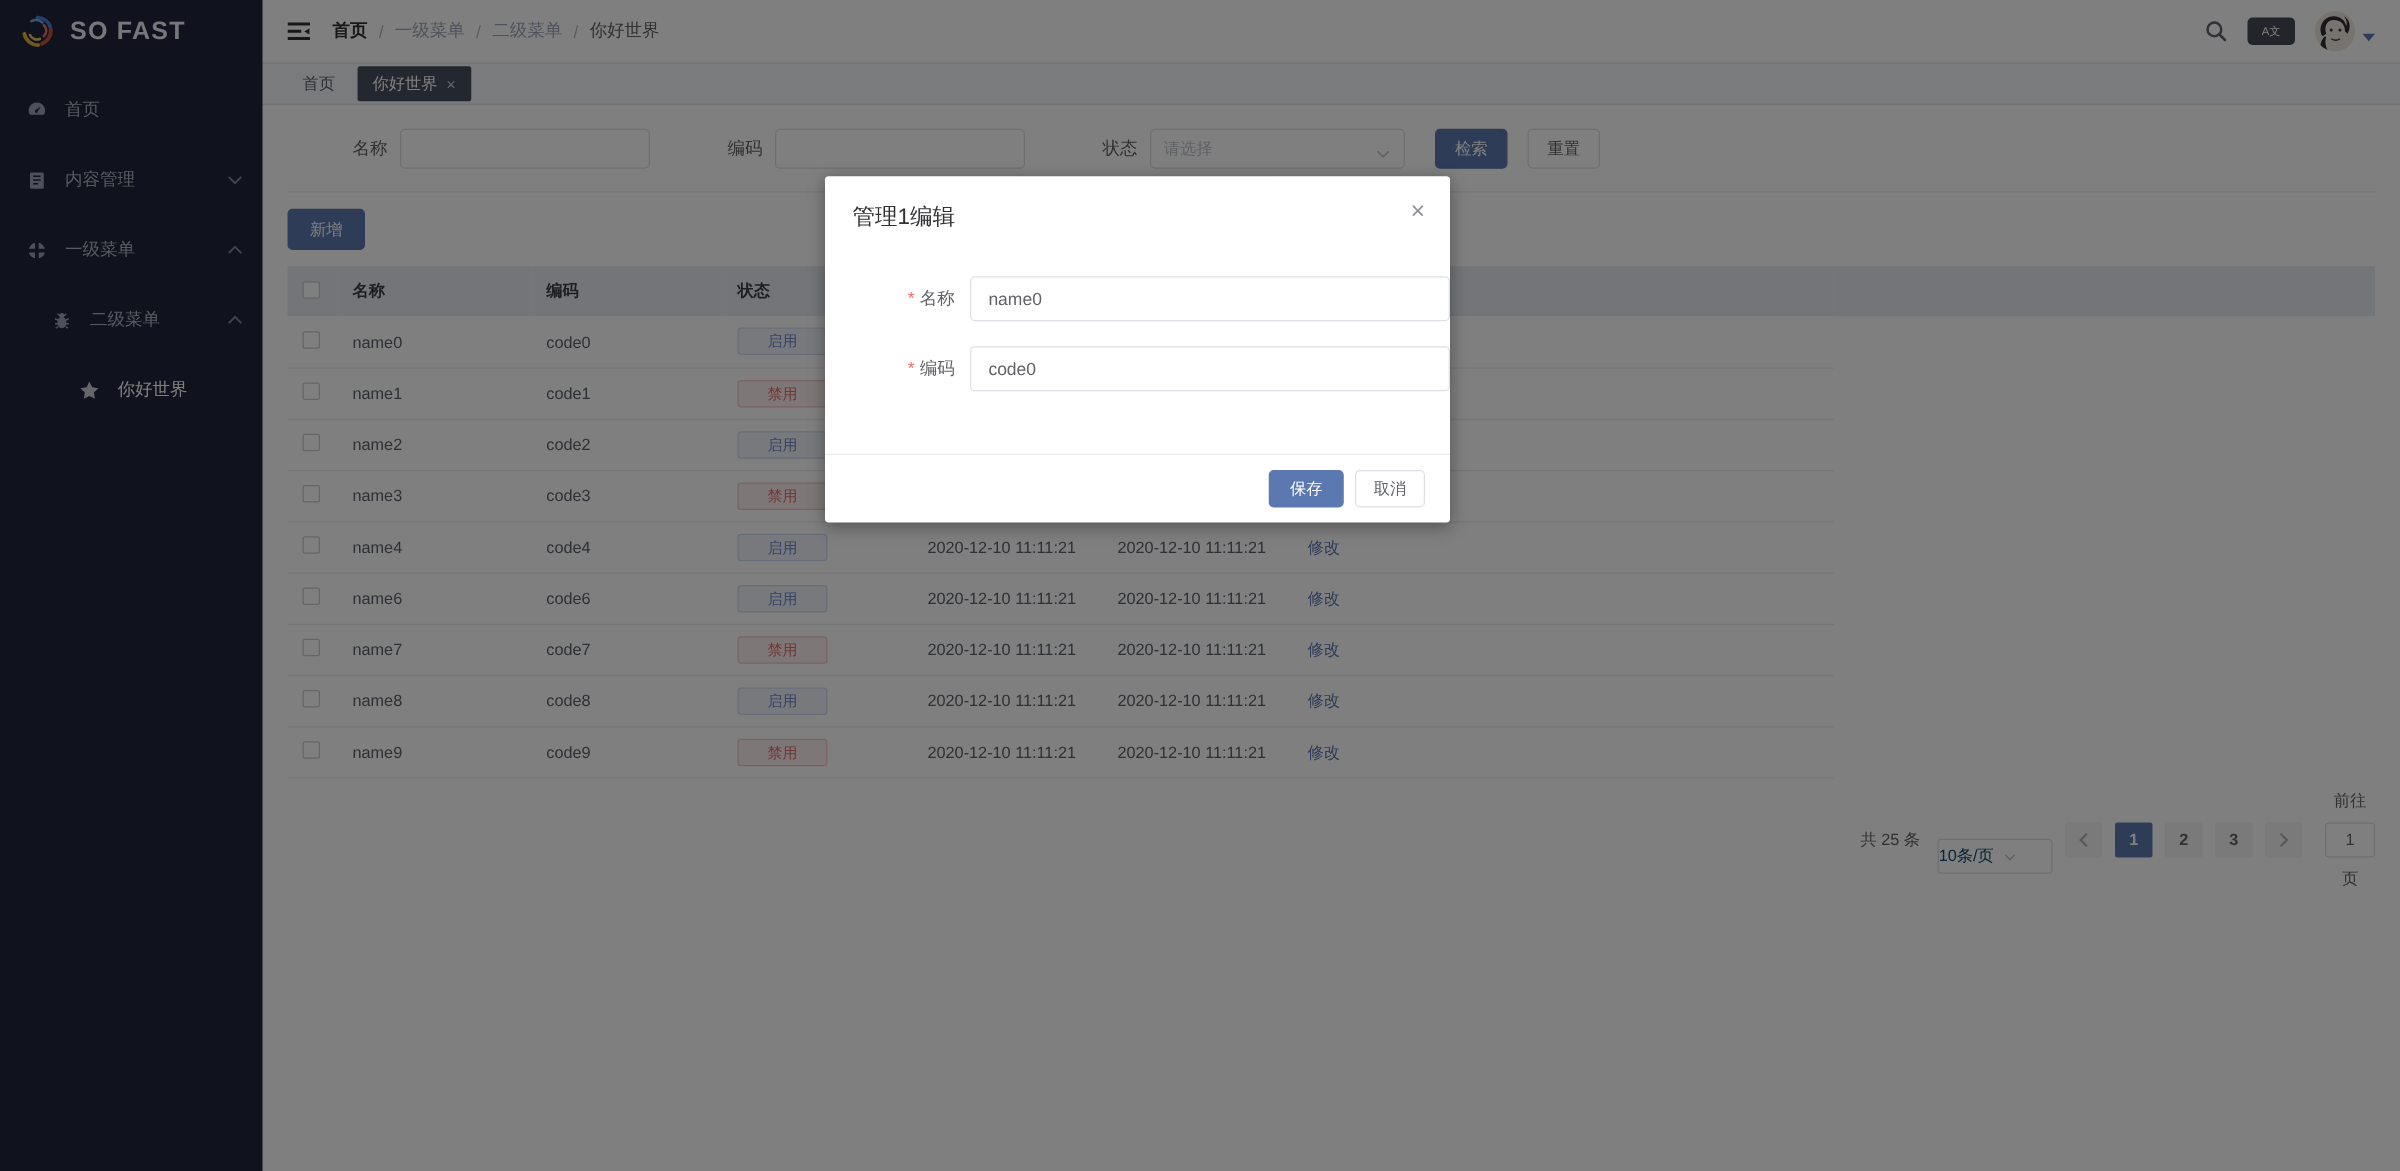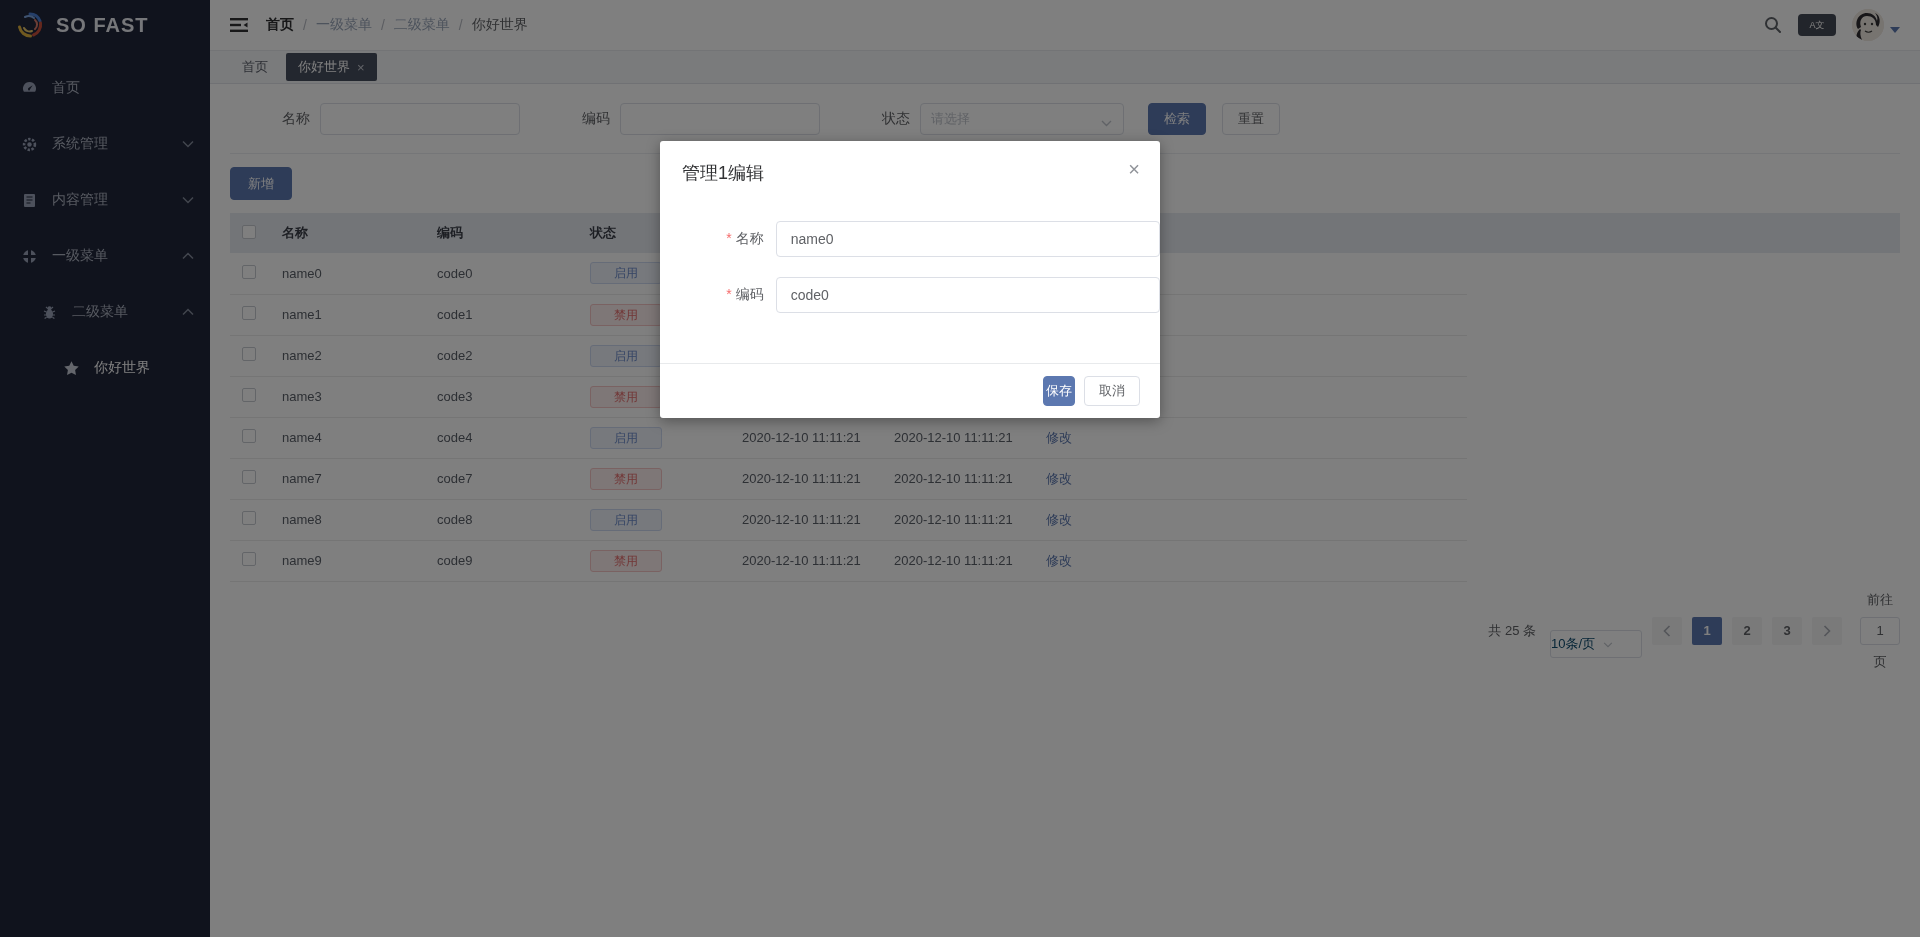--- a/index.html
+++ b/index.html
@@ -93,21 +93,21 @@
   .modal { position:absolute; left:660px; top:141px; width:500px; height:277px; background:#fff; border-radius:3px; box-shadow:0 3px 14px rgba(0,0,0,.35); z-index:60; display:flex; flex-direction:column; }
   .modal-header { position:relative; padding:20px 20px 10px 22px; }
   .modal-title { font-size:18px; color:#303133; }
   .modal-close { position:absolute; right:20px; top:18px; font-size:20px; color:#909399; cursor:pointer; line-height:1; }
   .modal-body { flex:1; padding-top:26px; }
   .form-row { display:flex; align-items:center; margin-bottom:20px; }
   .form-label { width:132px; text-align:right; padding-right:12px; color:#606266; font-size:14px; }
   .req { color:#f56c6c; margin-right:4px; font-size:14px; }
   .form-input { width:440px; height:36px; border:1px solid #dcdfe6; border-radius:4px; font-size:14px; color:#606266; padding:0 14px; font-family:inherit; }
   .modal-footer { border-top:1px solid #e8eaec; height:55px; display:flex; align-items:center; justify-content:flex-end; padding-right:20px; gap:9px; }
-  .btn-save { height:30px; padding:0 2px; }
+  .btn-save { height:30px; padding:0 16px; }
   .btn-cancel { height:30px; padding:0 14px; }
 </style>
 </head>
 <body>
 
 <div class="app">
 
   <aside class="sidebar">
     <div class="logo-row">
       <span class="logo-mark">
@@ -123,34 +123,20 @@
       <span class="logo-text">SO FAST</span>
     </div>
     <nav class="menu">
         <div class="menu-item level-1">
           <span class="mi-icon">
             <svg width="17" height="17" viewBox="0 0 17 17">
               <path d="M8.5 2 a6.5 6.5 0 0 0 -5.6 9.8 h11.2 A6.5 6.5 0 0 0 8.5 2 z M8.5 10.6 a1.5 1.5 0 0 1 -1.06 -2.56 l4.2 -2.9 -2.6 4.1 z" fill="currentColor"></path>
             </svg>
           </span>
           <span class="mi-label">首页</span>
-        </div>
-        <div class="menu-item level-1">
-          <span class="mi-icon">
-            <svg width="17" height="17" viewBox="0 0 17 17" fill="none">
-              <circle cx="8.5" cy="8.5" r="5.4" stroke="currentColor" stroke-width="2.6" stroke-dasharray="2.4 1.5"></circle>
-              <circle cx="8.5" cy="8.5" r="2.2" fill="currentColor"></circle>
-            </svg>
-          </span>
-          <span class="mi-label">系统管理</span>
-          <span class="mi-chev">
-            <svg width="12" height="8" viewBox="0 0 12 8" fill="none">
-              <path d="M1 1.5 l5 5 5-5" stroke="currentColor" stroke-width="1.5"></path>
-            </svg>
-          </span>
         </div>
         <div class="menu-item level-1">
           <span class="mi-icon">
             <svg width="17" height="17" viewBox="0 0 17 17">
               <rect x="3" y="2" width="11" height="13" rx="1" fill="currentColor"></rect>
               <path d="M5.5 5 h6 M5.5 8 h6 M5.5 11 h4" stroke="#20263a" stroke-width="1.2"></path>
             </svg>
           </span>
           <span class="mi-label">内容管理</span>
           <span class="mi-chev">
@@ -342,20 +328,29 @@
               <td><span class="chk"></span></td>
               <td>name4</td>
               <td>code4</td>
               <td><span class="tag primary">启用</span></td>
               <td>2020-12-10 11:11:21</td>
               <td>2020-12-10 11:11:21</td>
               <td><span class="link">修改</span></td>
             </tr>
             <tr>
               <td><span class="chk"></span></td>
+              <td>name6</td>
+              <td>code6</td>
+              <td><span class="tag primary">启用</span></td>
+              <td>2020-12-10 11:11:21</td>
+              <td>2020-12-10 11:11:21</td>
+              <td><span class="link">修改</span></td>
+            </tr>
+            <tr>
+              <td><span class="chk"></span></td>
               <td>name7</td>
               <td>code7</td>
               <td><span class="tag danger">禁用</span></td>
               <td>2020-12-10 11:11:21</td>
               <td>2020-12-10 11:11:21</td>
               <td><span class="link">修改</span></td>
             </tr>
             <tr>
               <td><span class="chk"></span></td>
               <td>name8</td>

